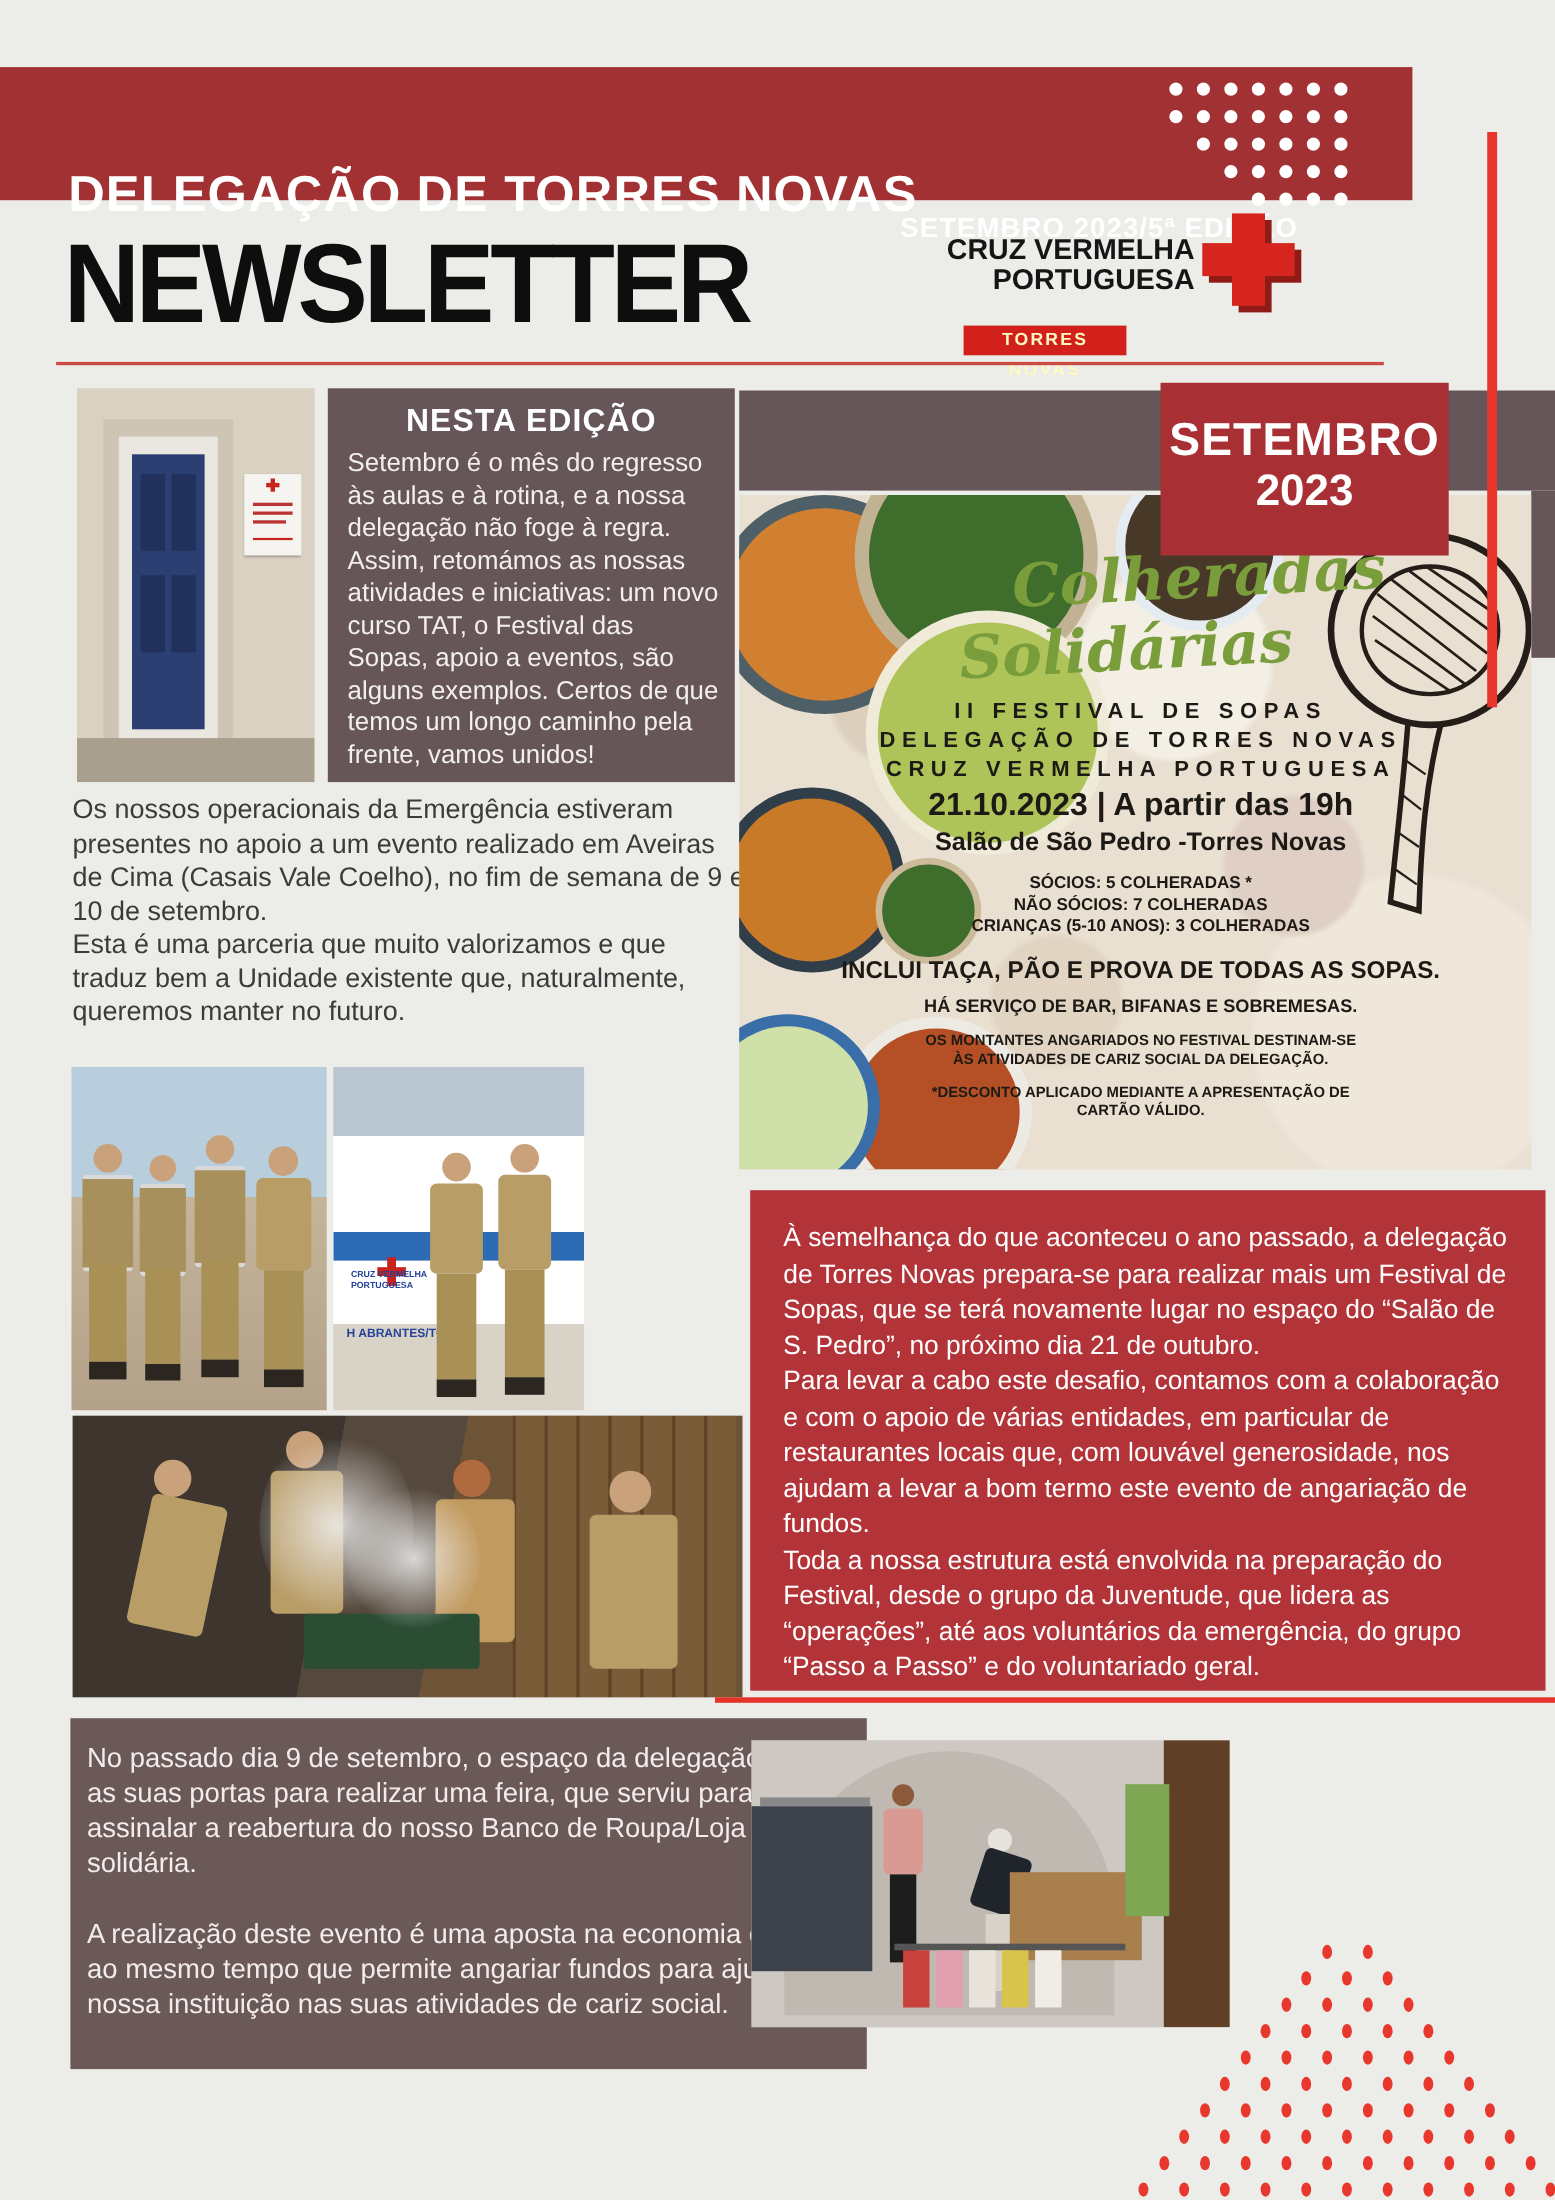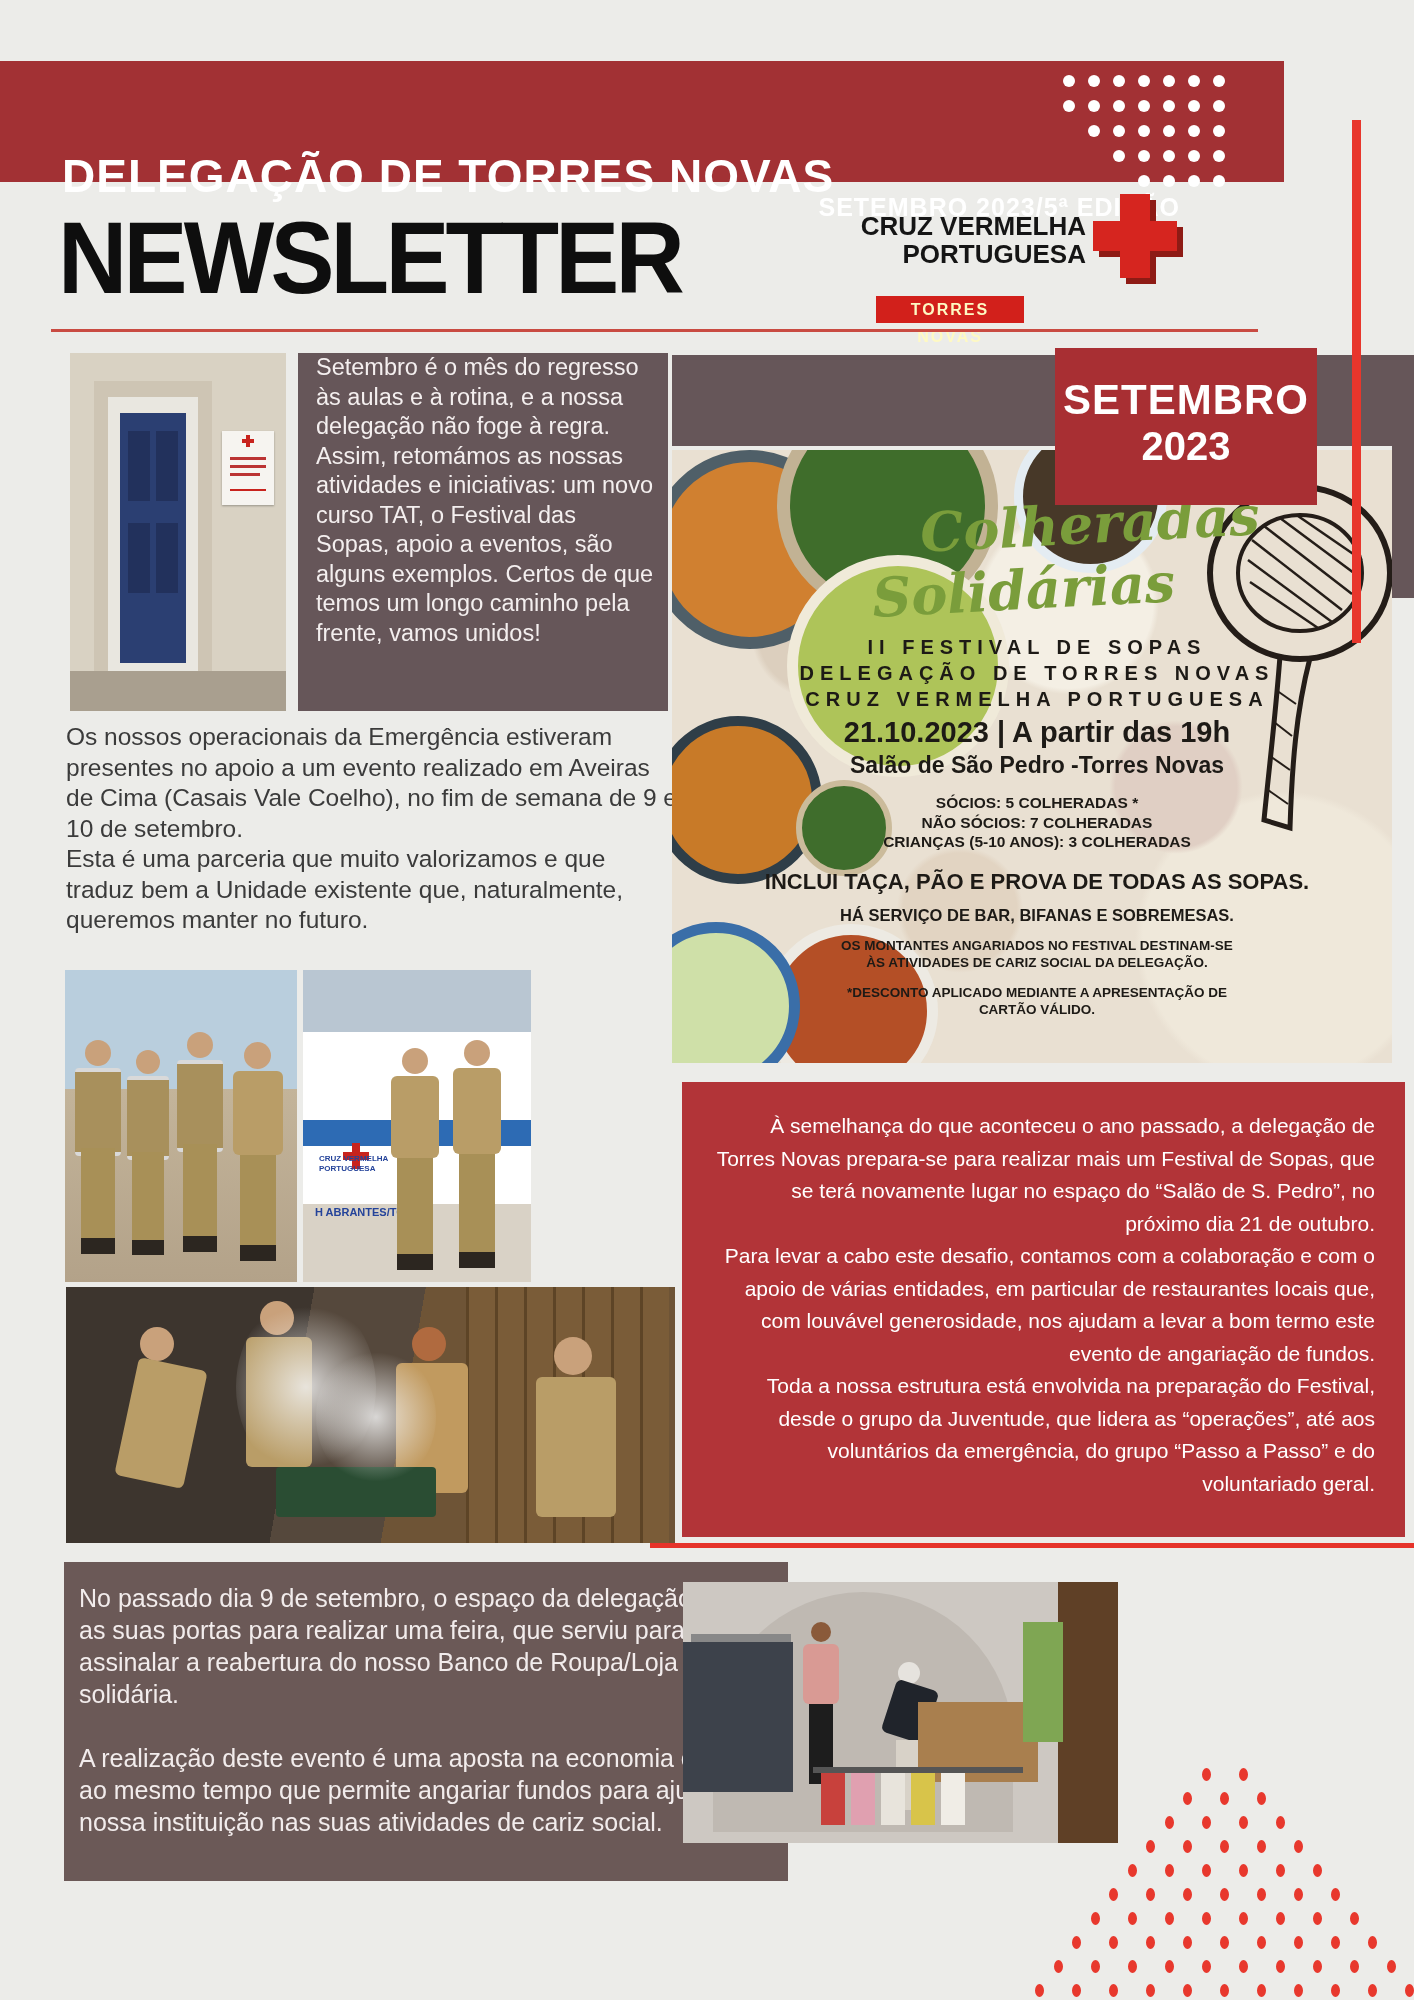--- a/index.html
+++ b/index.html
@@ -84,21 +84,21 @@
   #amb-stripe{position:absolute;left:0;top:150px;width:228px;height:26px;background:#2D6BB4;}
   #amb-cross .h{position:absolute;background:#C8231D;}
   .amb-text{position:absolute;color:#24439A;font-weight:bold;}
   #photo-cook{left:66px;top:1287px;width:609px;height:256px;background:linear-gradient(100deg,#3d352e 0 38%,#55483c 38% 55%,#6e5436 55%);}
   .plank{position:absolute;top:0;width:26px;height:256px;background:#7A5C38;border-left:3px solid #5d4426;}
   .smoke{position:absolute;border-radius:50%;background:radial-gradient(circle,rgba(240,240,240,.85),rgba(240,240,240,0) 70%);}
   .grill{position:absolute;background:#2a4d33;border-radius:4px;}
 
   
   #festival{left:682px;top:1082px;width:723px;height:455px;background:#B23438;color:#fff;z-index:3;}
-  #festival p{margin:0 30px;font-size:21px;line-height:32.5px;text-align:right;}
+  #festival p{margin:0 30px;font-size:24px;line-height:32.5px;}
   #festival p.first{margin-top:28px;}
   #redline{left:650px;top:1543px;width:764px;height:5px;background:#E6332A;}
 
   
   #loja{left:64px;top:1562px;width:724px;height:319px;background:#6B5957;color:#F2ECEC;}
   #loja p{margin:0 20px 0 15px;font-size:25px;line-height:32px;}
   #loja p.first{margin-top:20px;}
   #loja p.second{margin-top:32px;}
 
   
@@ -183,20 +183,21 @@
         <div class="c2"></div>
       <div class="dp-line" style="top:26px;width:36px;"></div>
       <div class="dp-line" style="top:34px;width:36px;"></div>
       <div class="dp-line" style="top:42px;width:30px;"></div>
       <div class="dp-line" style="top:58px;width:36px;background:#C8231D;height:2px;"></div>
     </div>
     <div class="dp-floor"></div>
   </div>
 
   <div class="abs" id="nesta">
+    <h2>NESTA EDIÇÃO</h2>
     <p>Setembro é o mês do regresso às aulas e à rotina, e a nossa delegação não foge à regra. Assim, retomámos as nossas atividades e iniciativas: um novo curso TAT, o Festival das Sopas, apoio a eventos, são alguns exemplos. Certos de que temos um longo caminho pela frente, vamos unidos!</p>
   </div>
 
   <div class="abs" id="band"></div>
   <div class="abs" id="band-col"></div>
   <div class="abs" id="edition-box">
     <div class="l1">SETEMBRO</div>
     <div class="l2">2023</div>
   </div>
 

